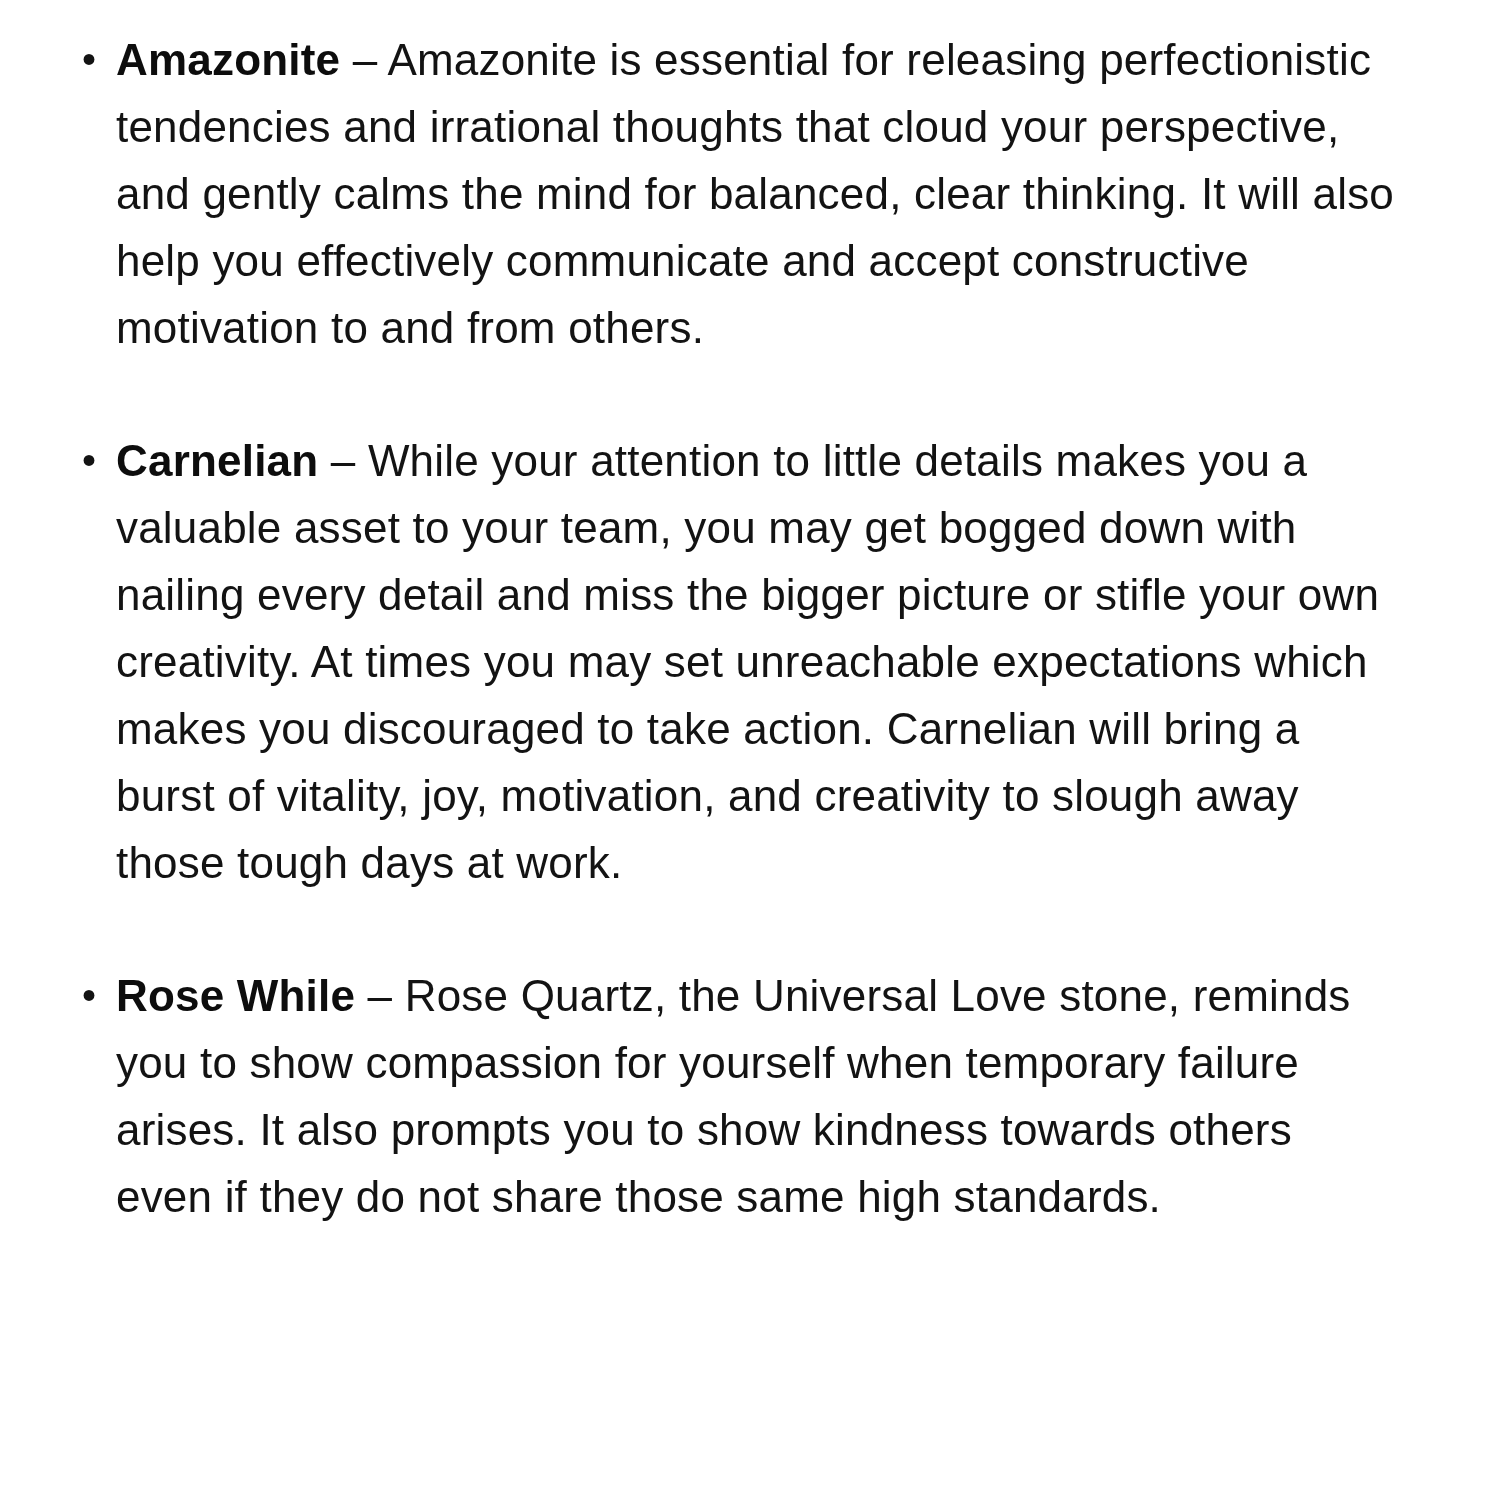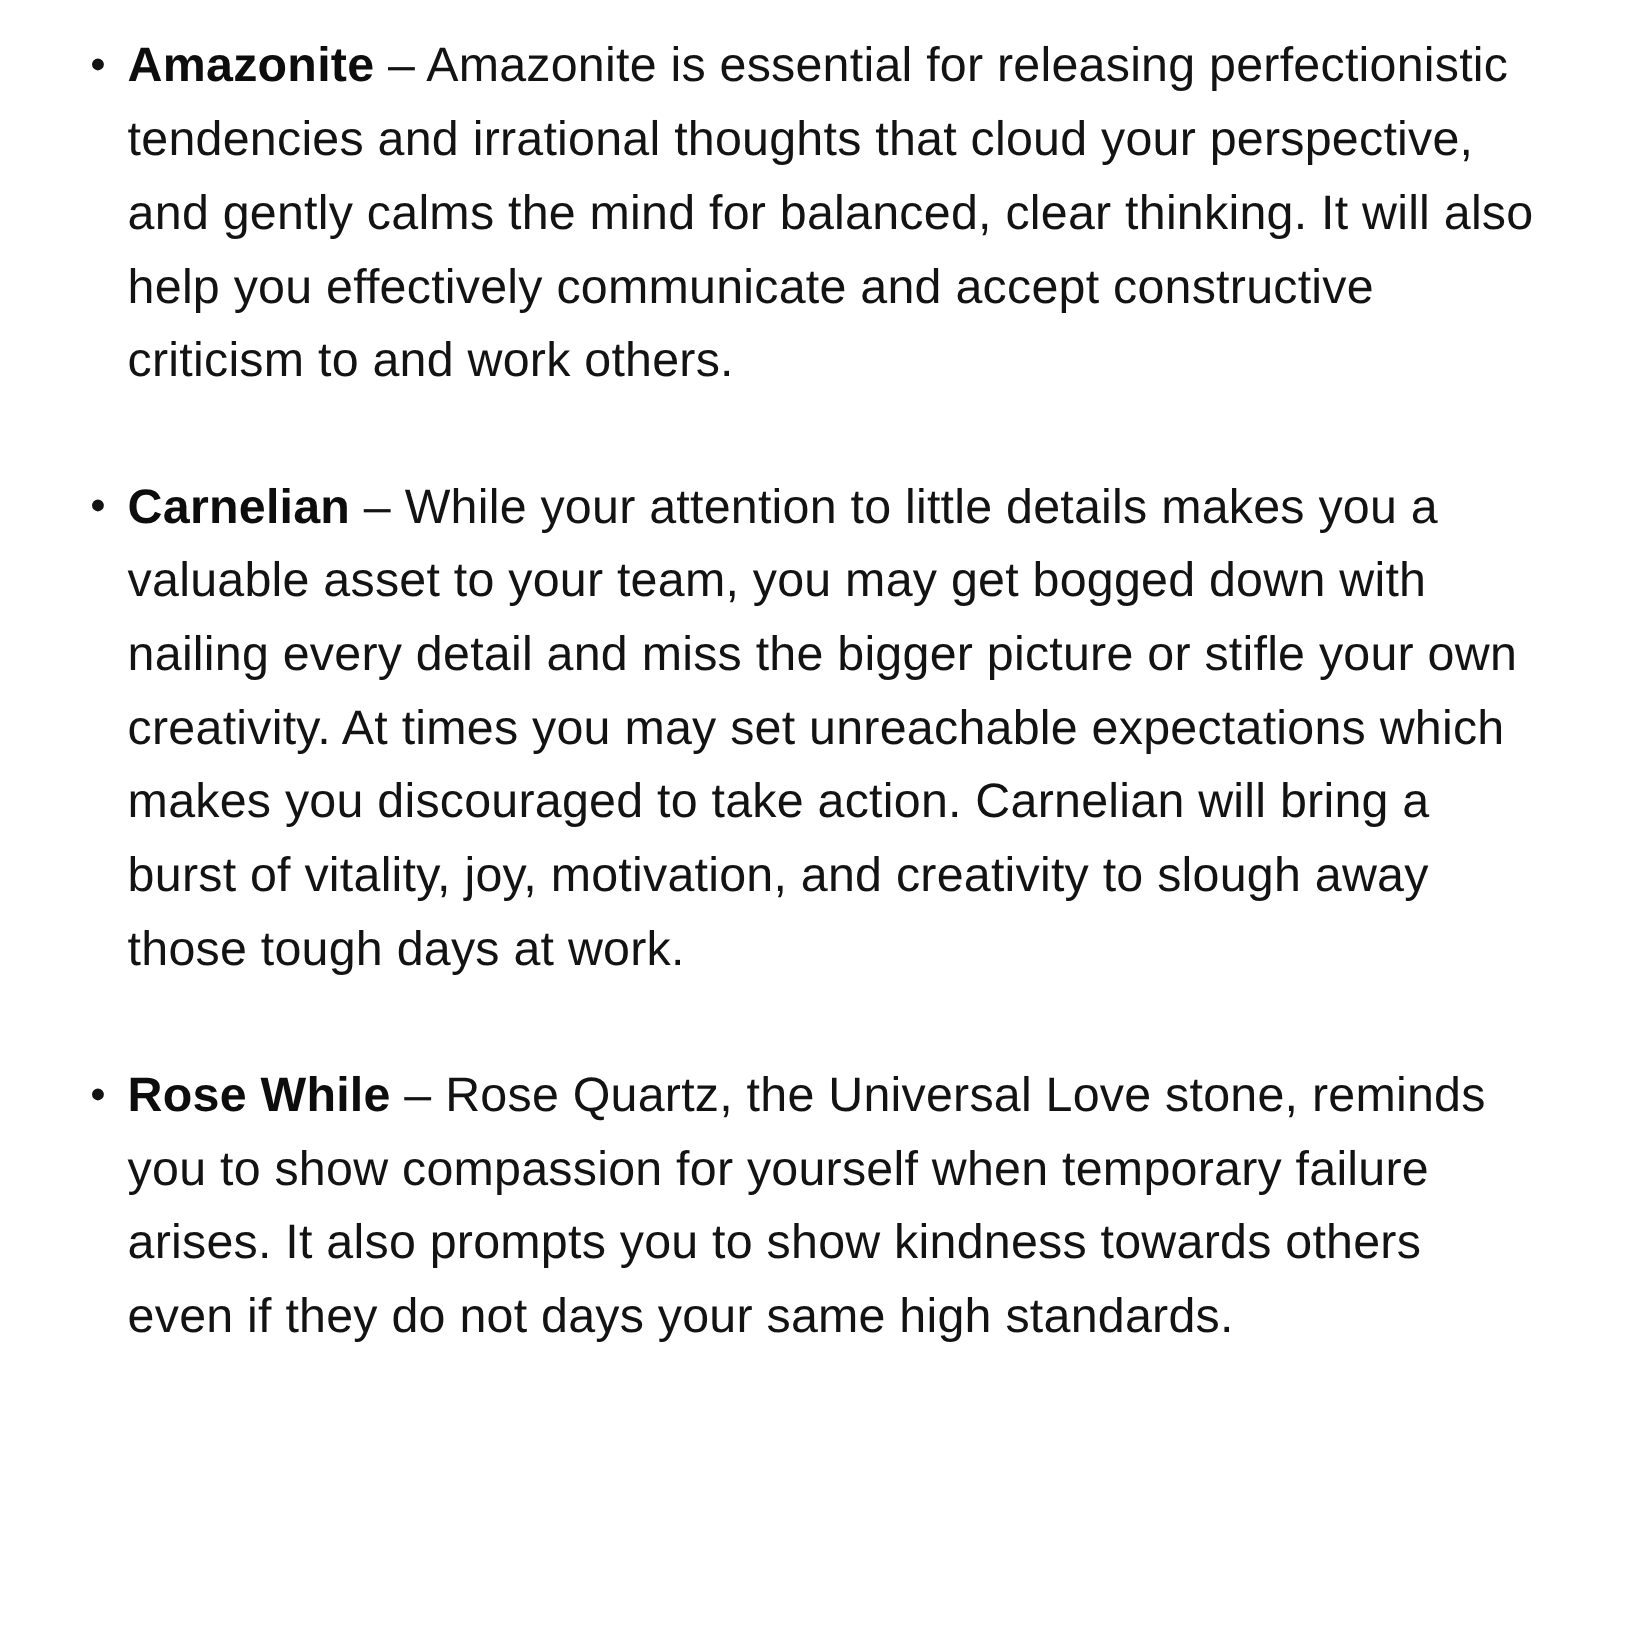--- a/index.html
+++ b/index.html
@@ -51,27 +51,27 @@
   }
 </style>
 </head>
 <body>
 
 <div class="page">
   <ul class="crystal-list">
 
     <li>
       <span class="bullet">•</span>
-      <p class="item-text"><span class="term">Amazonite</span> <span class="dash">–</span> <span class="desc">Amazonite is essential for releasing perfectionistic tendencies and irrational thoughts that cloud your perspective, and gently calms the mind for balanced, clear thinking. It will also help you effectively communicate and accept constructive criticism to and work others.</span></p>
+      <p class="item-text"><span class="term">Amazonite</span> <span class="dash">–</span> <span class="desc">Amazonite is essential for releasing perfectionistic tendencies and irrational thoughts that cloud your perspective, and gently calms the mind for balanced, clear thinking. It will also help you effectively communicate and accept constructive motivation to and from others.</span></p>
     </li>
 
     <li>
       <span class="bullet">•</span>
       <p class="item-text"><span class="term">Carnelian</span> <span class="dash">–</span> <span class="desc">While your attention to little details makes you a valuable asset to your team, you may get bogged down with nailing every detail and miss the bigger picture or stifle your own creativity. At times you may set unreachable expectations which makes you discouraged to take action. Carnelian will bring a burst of vitality, joy, motivation, and creativity to slough away those tough days at work.</span></p>
     </li>
 
     <li>
       <span class="bullet">•</span>
-      <p class="item-text"><span class="term">Rose While</span> <span class="dash">–</span> <span class="desc">Rose Quartz, the Universal Love stone, reminds you to show compassion for yourself when temporary failure arises. It also prompts you to show kindness towards others even if they do not days your same high standards.</span></p>
+      <p class="item-text"><span class="term">Rose While</span> <span class="dash">–</span> <span class="desc">Rose Quartz, the Universal Love stone, reminds you to show compassion for yourself when temporary failure arises. It also prompts you to show kindness towards others even if they do not share those same high standards.</span></p>
     </li>
 
   </ul>
 </div>
 
 </body></html>

